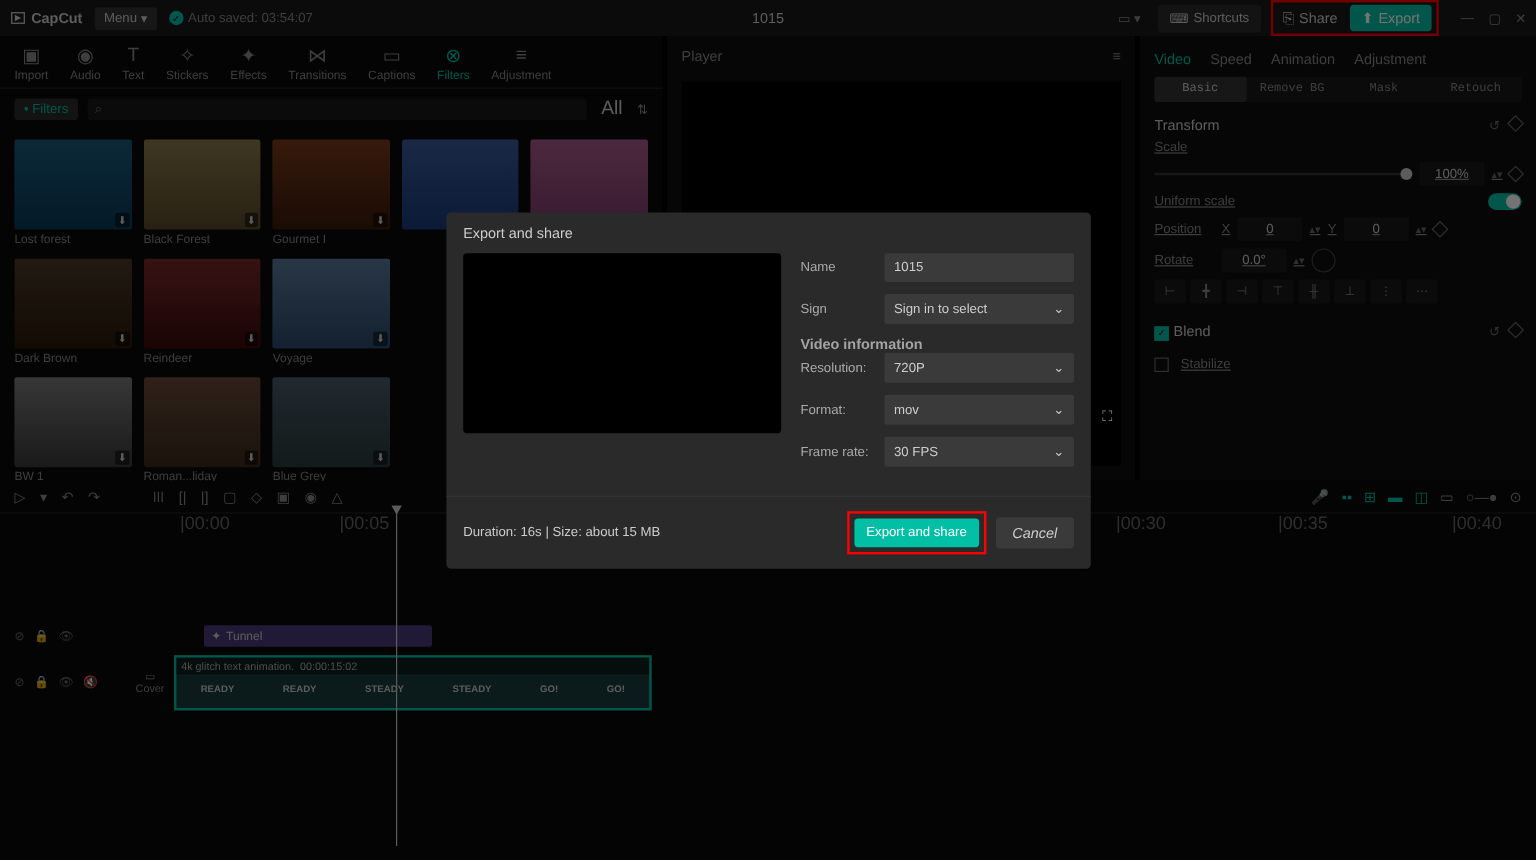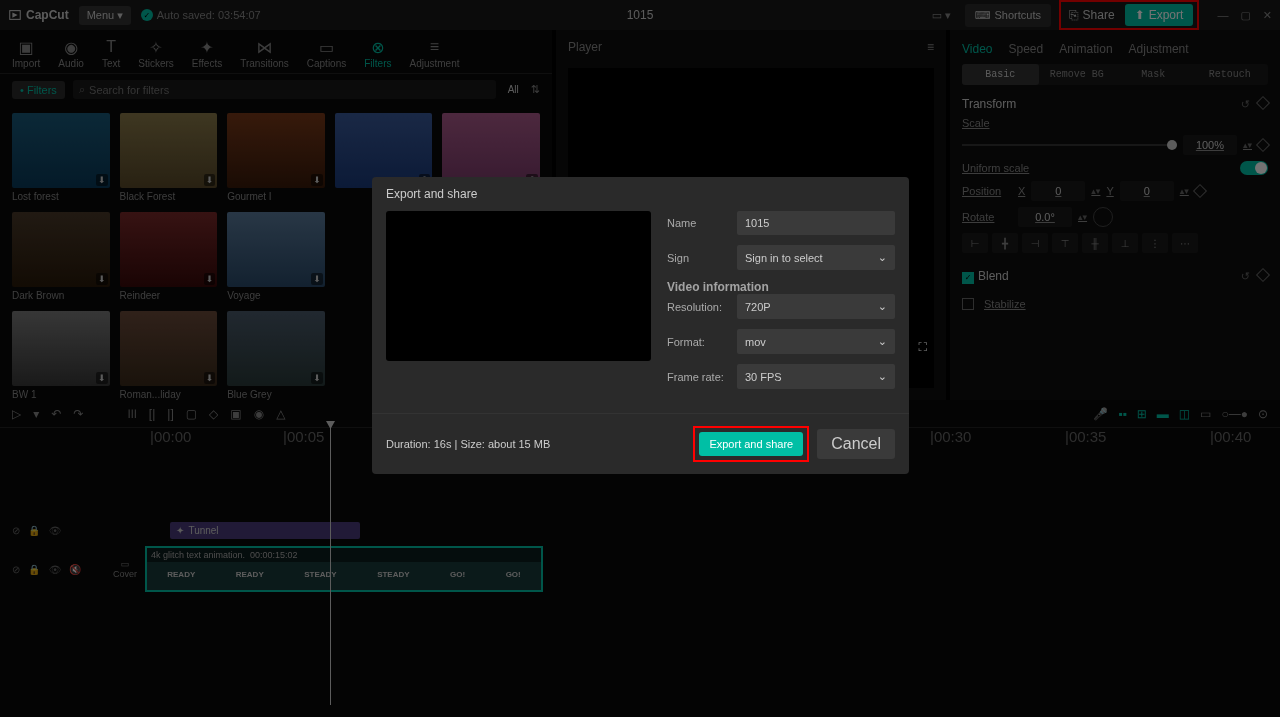--- a/index.html
+++ b/index.html
@@ -27,21 +27,21 @@
 .left-panel { width: 552px; background: #0a0a0a; display: flex; flex-direction: column; }
 .tool-tabs { display: flex; padding: 8px 12px 4px; gap: 18px; border-bottom: 1px solid #222; }
 .tool-tab { display: flex; flex-direction: column; align-items: center; gap: 2px; color: #888; font-size: 10px; cursor: pointer; }
 .tool-tab.active { color: #00BFA5; }
 .tool-tab .icn { font-size: 16px; height: 18px; display: flex; align-items: center; }
 .subrow { display: flex; align-items: center; padding: 6px 12px; gap: 8px; }
 .filters-pill { background: #2a2a2a; color: #00BFA5; padding: 3px 8px; border-radius: 3px; font-size: 11px; }
 .search-wrap { flex: 1; position: relative; display:flex; align-items:center; background:#1a1a1a; border-radius:3px; padding:3px 6px;}
 .search-wrap input { background: transparent; border: none; color: #888; font-size: 11px; width: 100%; padding-left: 4px;}
 .search-wrap .search-icn { color:#666; font-size:11px;}
-.all-btn { color: #ccc; font-size: 10px; padding:2px 4px;}
+.all-btn { color: #ccc; font-size: 16px; padding:2px 4px;}
 .filter-icn { color:#888; font-size:11px;}
 .filter-grid { padding: 8px 12px; display: grid; grid-template-columns: repeat(5, 1fr); gap: 10px; overflow-y: auto; }
 .filter-item { position: relative; }
 .filter-thumb { width: 100%; aspect-ratio: 1.3; background: #333; border-radius: 2px; position: relative; overflow:hidden;}
 .filter-thumb .dl { position: absolute; bottom: 2px; right: 2px; font-size: 9px; color:#ccc; background:rgba(0,0,0,0.5); padding:1px 2px; border-radius:2px;}
 .filter-label { font-size: 10px; color: #888; margin-top: 3px; white-space: nowrap; overflow: hidden; text-overflow: ellipsis; }
 
 .player-panel { flex: 1; background: #0f0f0f; margin-left: 4px; display: flex; flex-direction: column; }
 .player-header { padding: 10px 12px; display:flex; justify-content:space-between; color:#888; font-size:12px;}
 .player-view { flex:1; background: #000; margin: 4px 12px 12px; }
@@ -100,21 +100,21 @@
 .form-row .flbl { width: 70px; color: #aaa; }
 .form-row input, .form-row .sel { flex: 1; background: #3a3a3a; border: none; color: #ccc; padding: 6px 8px; border-radius: 2px; font-size: 11px; }
 .form-row .sel { display:flex; justify-content:space-between; align-items:center;}
 .section-h { font-size: 12px; color: #a3a3a3; margin: 8px 0 0; font-weight:600;}
 .fullscreen-icn { position:absolute; right:-18px; bottom:120px; color:#888; font-size:12px;}
 .modal-footer { border-top: 1px solid #333; padding: 12px 14px; display: flex; align-items: center; }
 .duration-info { font-size: 11px; color: #ccc; }
 .footer-btns { margin-left: auto; display: flex; gap: 8px; align-items: center; }
 .highlight-box { border: 2px solid #ff0000; padding: 4px; }
 .primary-btn { background: #00BFA5; border: none; color: #fff; padding: 6px 10px; border-radius: 3px; font-size: 11px; }
-.cancel-btn { background: #3a3a3a; border: none; color: #ccc; padding: 6px 14px; border-radius: 3px; font-size: 16px; }
+.cancel-btn { background: #3a3a3a; border: none; color: #ccc; padding: 6px 14px; border-radius: 3px; font-size: 12px; font-style: italic; }
 
 
 .t1{background:linear-gradient(#1a5a7a,#0a3a5a);} .t2{background:linear-gradient(#8a7a4a,#5a4a2a);} .t3{background:linear-gradient(#7a3a1a,#3a1a0a);} .t4{background:linear-gradient(#3a5a9a,#1a3a7a);} .t5{background:linear-gradient(#aa5a8a,#7a3a6a);}
 .t6{background:linear-gradient(#4a3a2a,#2a1a0a);} .t7{background:linear-gradient(#7a2a2a,#3a0a0a);} .t8{background:linear-gradient(#5a7a9a,#2a4a6a);}
 .t9{background:linear-gradient(#7a7a7a,#3a3a3a);} .t10{background:linear-gradient(#6a4a3a,#3a2a1a);} .t11{background:linear-gradient(#4a5a6a,#2a3a3a);}
 </style>
 </head>
 <body>
 
 <div class="topbar">
@@ -187,21 +187,20 @@
         </div>
       <div class="tool-tab">
           <span class="icn">≡</span>
           <span>Adjustment</span>
         </div>
     </div>
     <div class="subrow">
       <span class="filters-pill">• <span>Filters</span></span>
       <div class="search-wrap">
         <span class="search-icn">⌕</span>
-        <input placeholder="Search for filters" style="">
       </div>
       <span class="all-btn">All</span>
       <span class="filter-icn">⇅</span>
     </div>
     <div class="filter-grid">
       <div class="filter-item">
           <div class="filter-thumb t1">
             <span class="dl">⬇</span>
           </div>
           <div class="filter-label">Lost forest</div>

